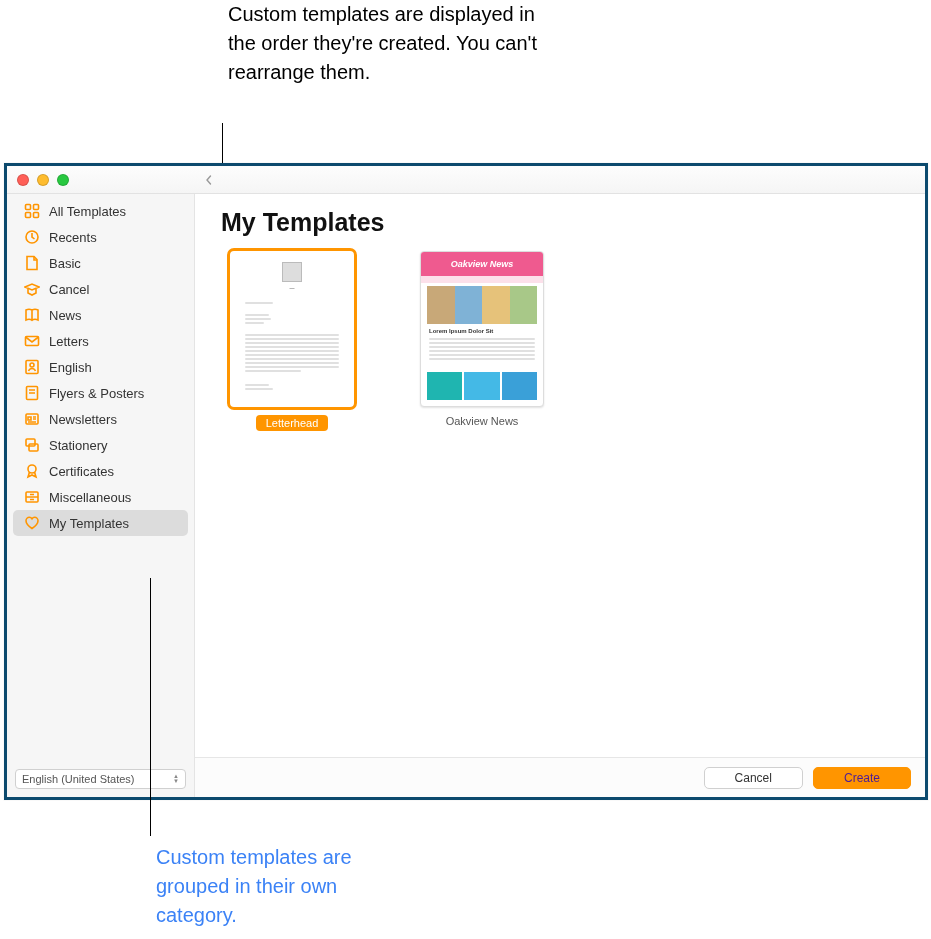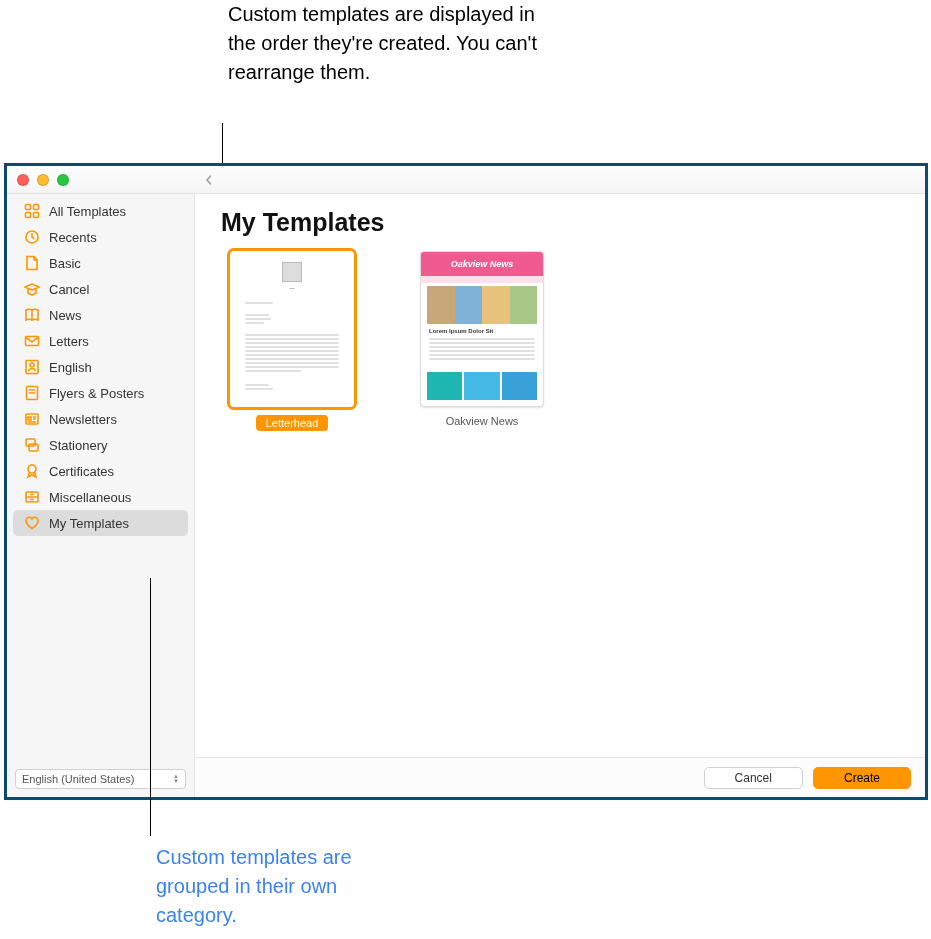--- a/index.html
+++ b/index.html
@@ -219,21 +219,21 @@
     font-size: 12px;
     display:flex;align-items:center;justify-content:center;
     cursor:pointer;
     border:1px solid #d0d0d0;
     background:#fff;
     color:#333;
   }
   .btn.primary {
     background:#ff9500;
     border-color:#ff9500;
-    color:#000000;
+    color:#4c1d95;
     font-weight:500;
   }
   .updown {
     display:flex; flex-direction:column; font-size:6px; line-height:5px; color:#888;
   }
 </style>
 </head>
 <body>
 
 <div class="canvas">

